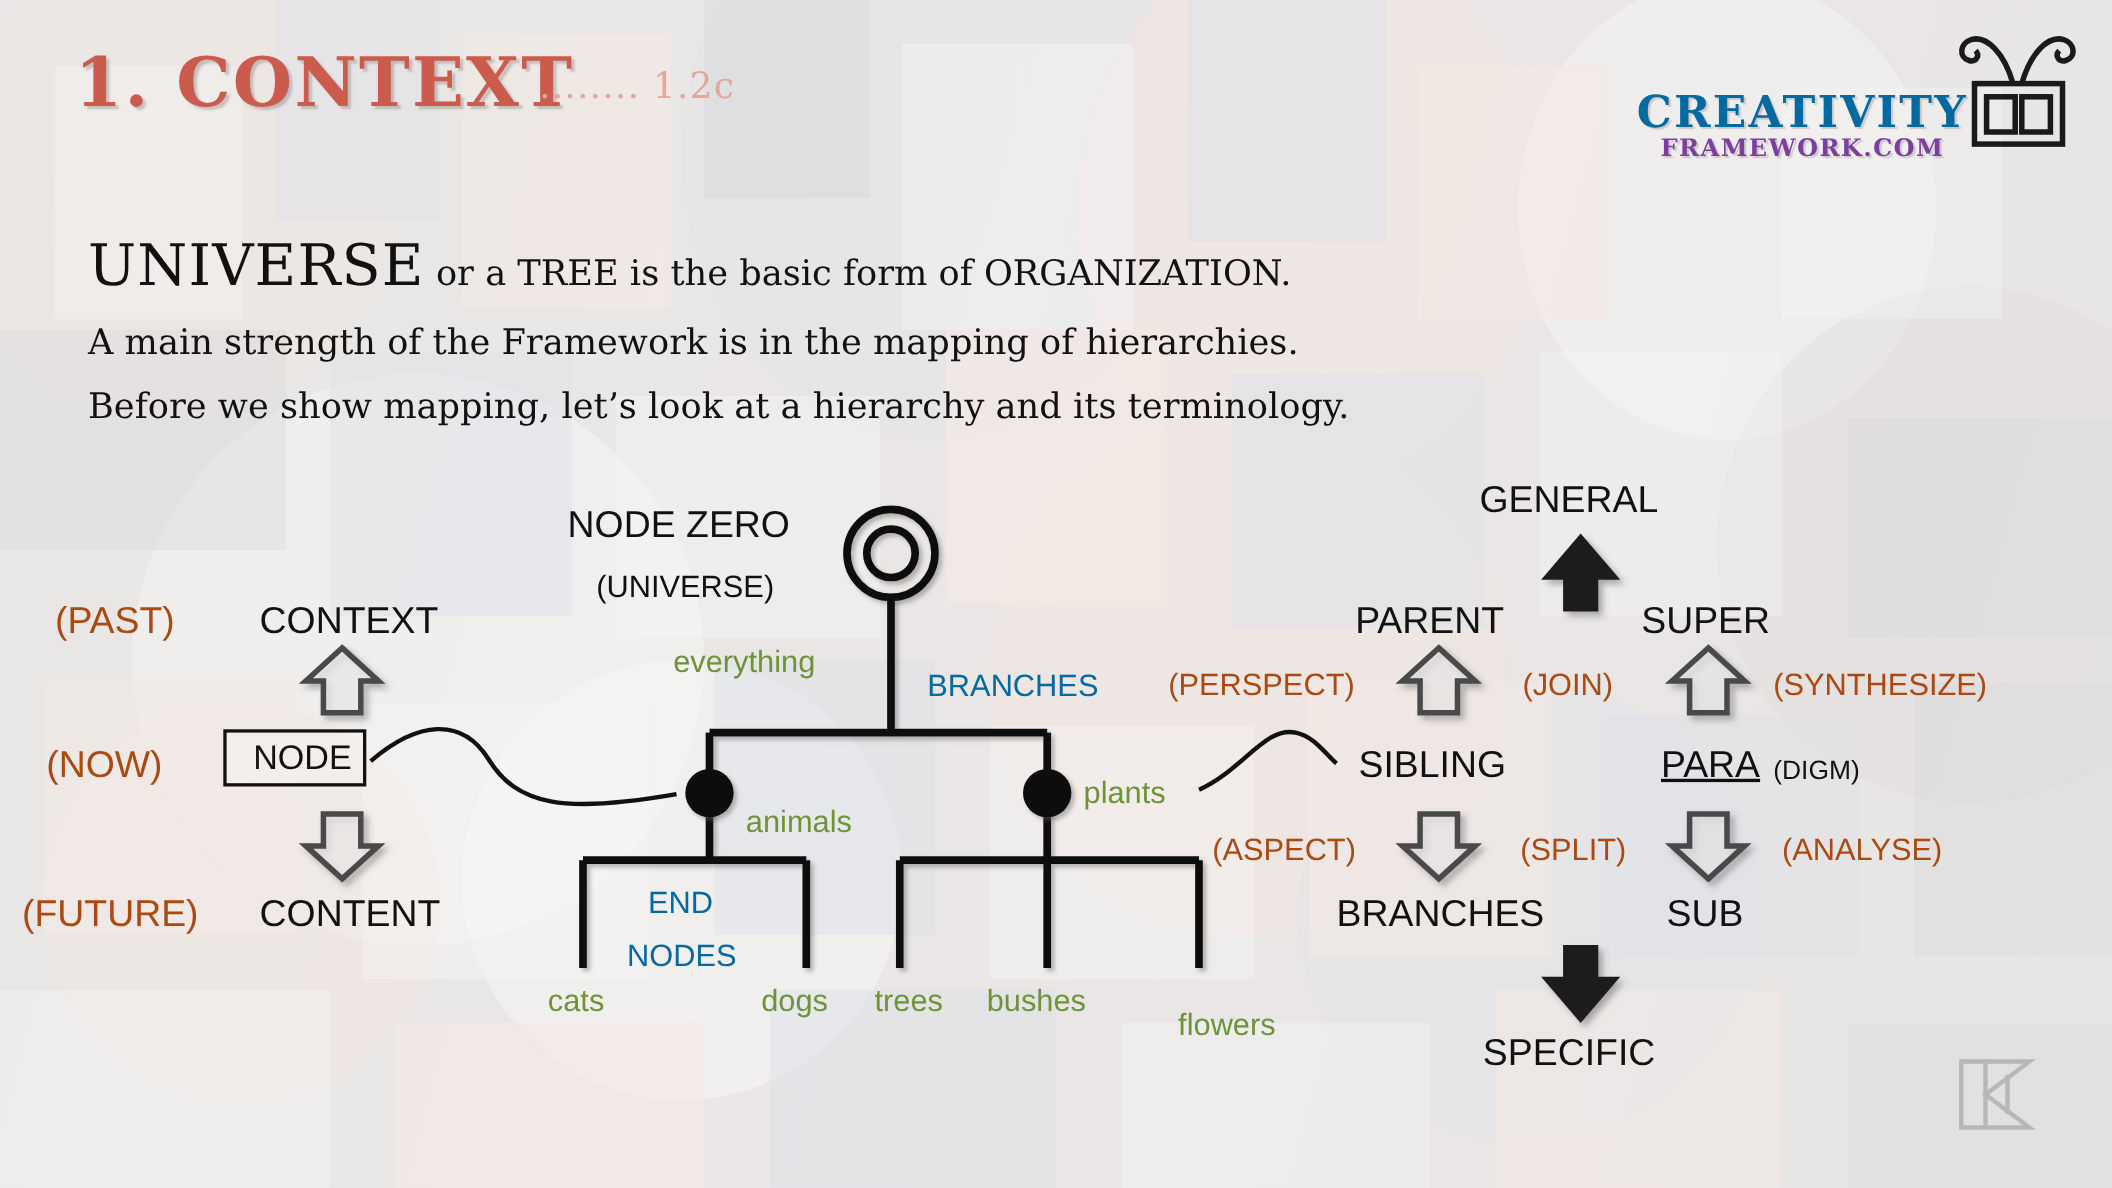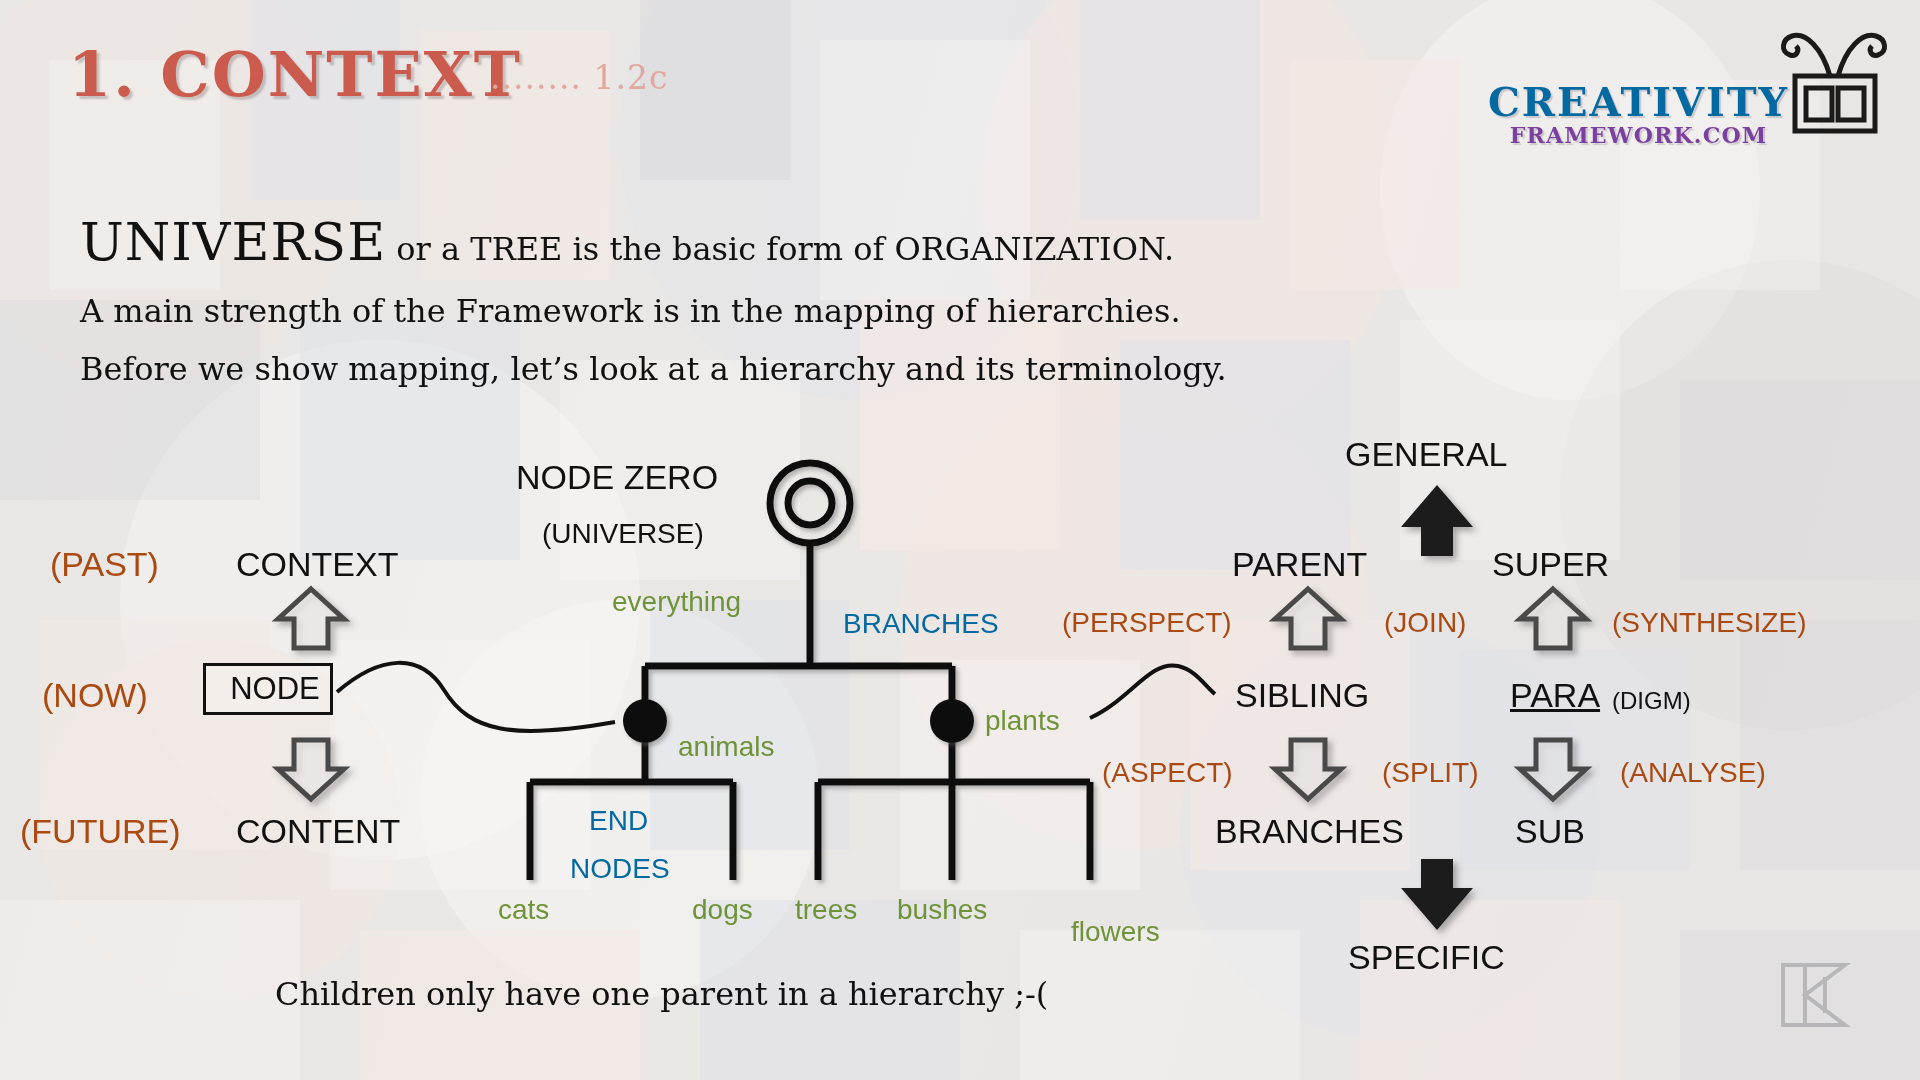--- a/index.html
+++ b/index.html
@@ -248,21 +248,20 @@
       <path d="M30 10 V70"></path>
       <path d="M50 22 L50 58"></path>
     </g>
   </svg>
 
   <div class="headline" id="head-line1">
     <span class="big">UNIVERSE</span><span> or a TREE is the basic form of ORGANIZATION.</span>
   </div>
   <div class="headline" id="head-line2">A main strength of the Framework is in the mapping of hierarchies.</div>
   <div class="headline" id="head-line3">Before we show mapping, let’s look at a hierarchy and its terminology.</div>
-  <div id="footnote">Children only have one parent in a hierarchy ;-(</div>
 
   <svg id="tree-svg" viewBox="0 0 1920 1080">
     <defs>
       <filter id="dshadow" x="-50%" y="-50%" width="200%" height="200%">
         <feDropShadow dx="4" dy="4" stdDeviation="3" flood-color="#555" flood-opacity="0.45"></feDropShadow>
       </filter>
       <filter id="sshadow" x="-50%" y="-50%" width="200%" height="200%">
         <feDropShadow dx="3" dy="3" stdDeviation="2" flood-color="#666" flood-opacity="0.45"></feDropShadow>
       </filter>
     </defs>

